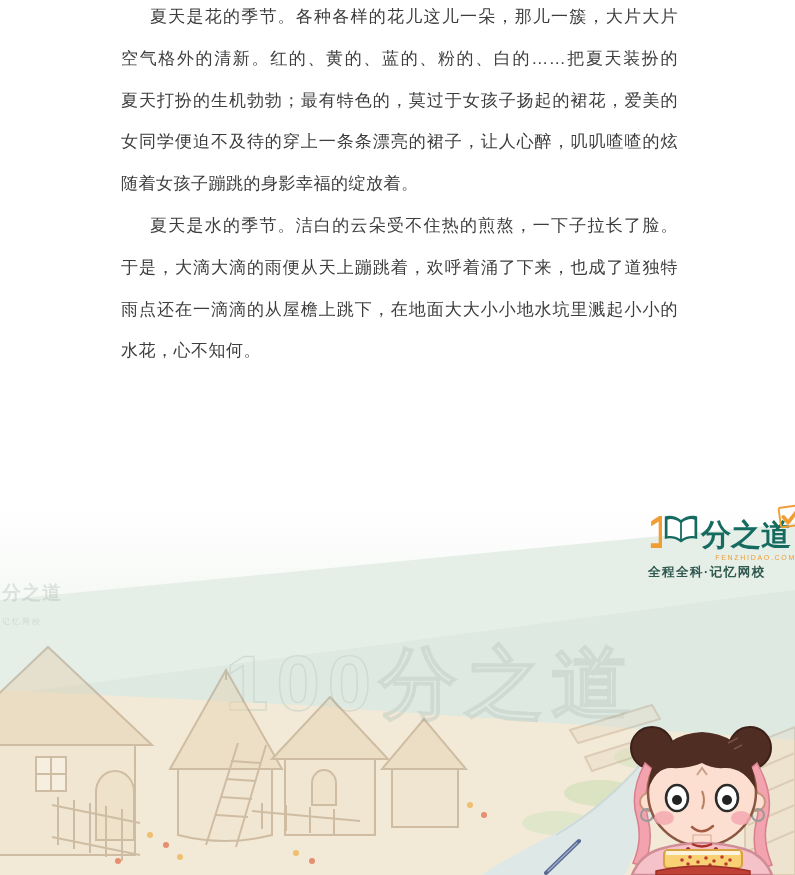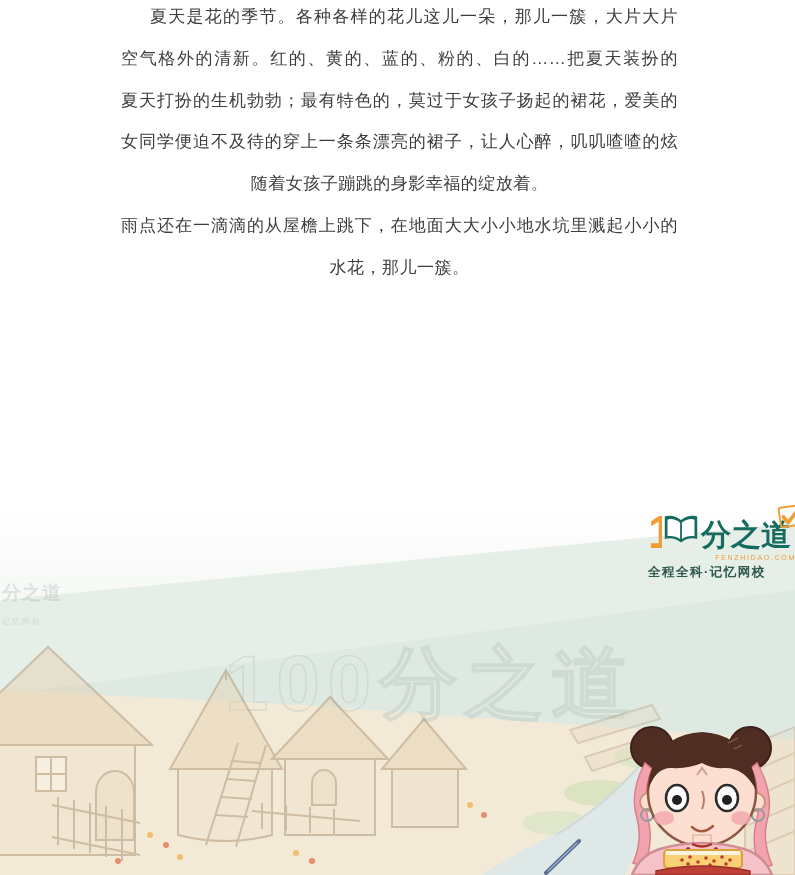--- a/index.html
+++ b/index.html
@@ -7,21 +7,21 @@
     position:relative;width:795px;height:875px;overflow:hidden;background:#ffffff;
     font-family:"Liberation Sans","DejaVu Sans",sans-serif;
   }
   
   .essay{
     position:absolute;left:121px;top:-4px;width:557px;z-index:3;
     color:#3d3d3d;font-size:17px;
   }
   .line{
     height:41.8px;line-height:41.8px;white-space:nowrap;
-    text-align:center;letter-spacing:0.5px;
+    text-align:left;letter-spacing:0.5px;
   }
   .line.fill{white-space:normal;text-align:justify;text-align-last:justify;}
   .line.indent{text-indent:29px;}
   
   .illu{position:absolute;left:0;top:505px;z-index:0;}
   
   .left-watermark{
     position:absolute;left:2px;top:583px;z-index:1;opacity:.25;color:#8fa097;
     line-height:1.1;
   }
@@ -242,17 +242,19 @@
     <div class="brand-domain">FENZHIDAO.COM</div>
     <div class="brand-slogan">全程全科·记忆网校</div>
   </div>
 
   <div class="essay">
     <div class="line fill indent">夏天是花的季节。各种各样的花儿这儿一朵，那儿一簇，大片大片</div>
     <div class="line fill">空气格外的清新。红的、黄的、蓝的、粉的、白的……把夏天装扮的</div>
     <div class="line fill">夏天打扮的生机勃勃；最有特色的，莫过于女孩子扬起的裙花，爱美的</div>
     <div class="line fill">女同学便迫不及待的穿上一条条漂亮的裙子，让人心醉，叽叽喳喳的炫</div>
     <div class="line">随着女孩子蹦跳的身影幸福的绽放着。</div>
+    <div class="line fill indent">夏天是水的季节。洁白的云朵受不住热的煎熬，一下子拉长了脸。</div>
+    <div class="line fill">于是，大滴大滴的雨便从天上蹦跳着，欢呼着涌了下来，也成了道独特</div>
     <div class="line fill">雨点还在一滴滴的从屋檐上跳下，在地面大大小小地水坑里溅起小小的</div>
-    <div class="line">水花，那儿一簇。</div>
+    <div class="line">水花，心不知何。</div>
   </div>
 
 </div>
 
 </body></html>

